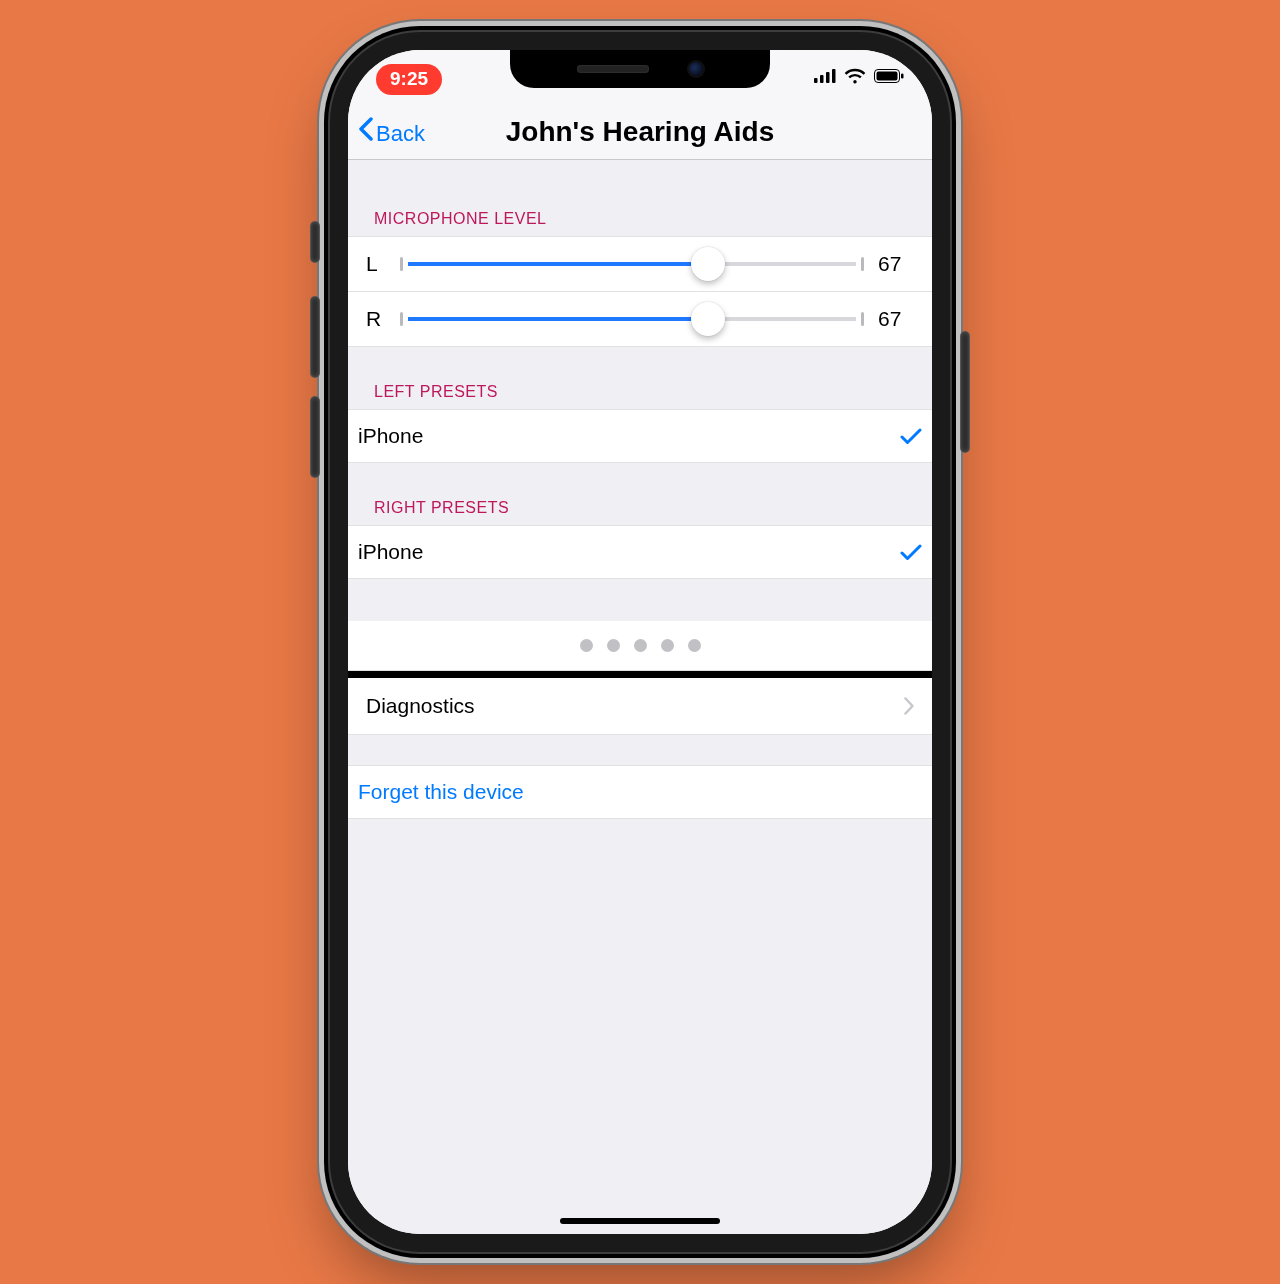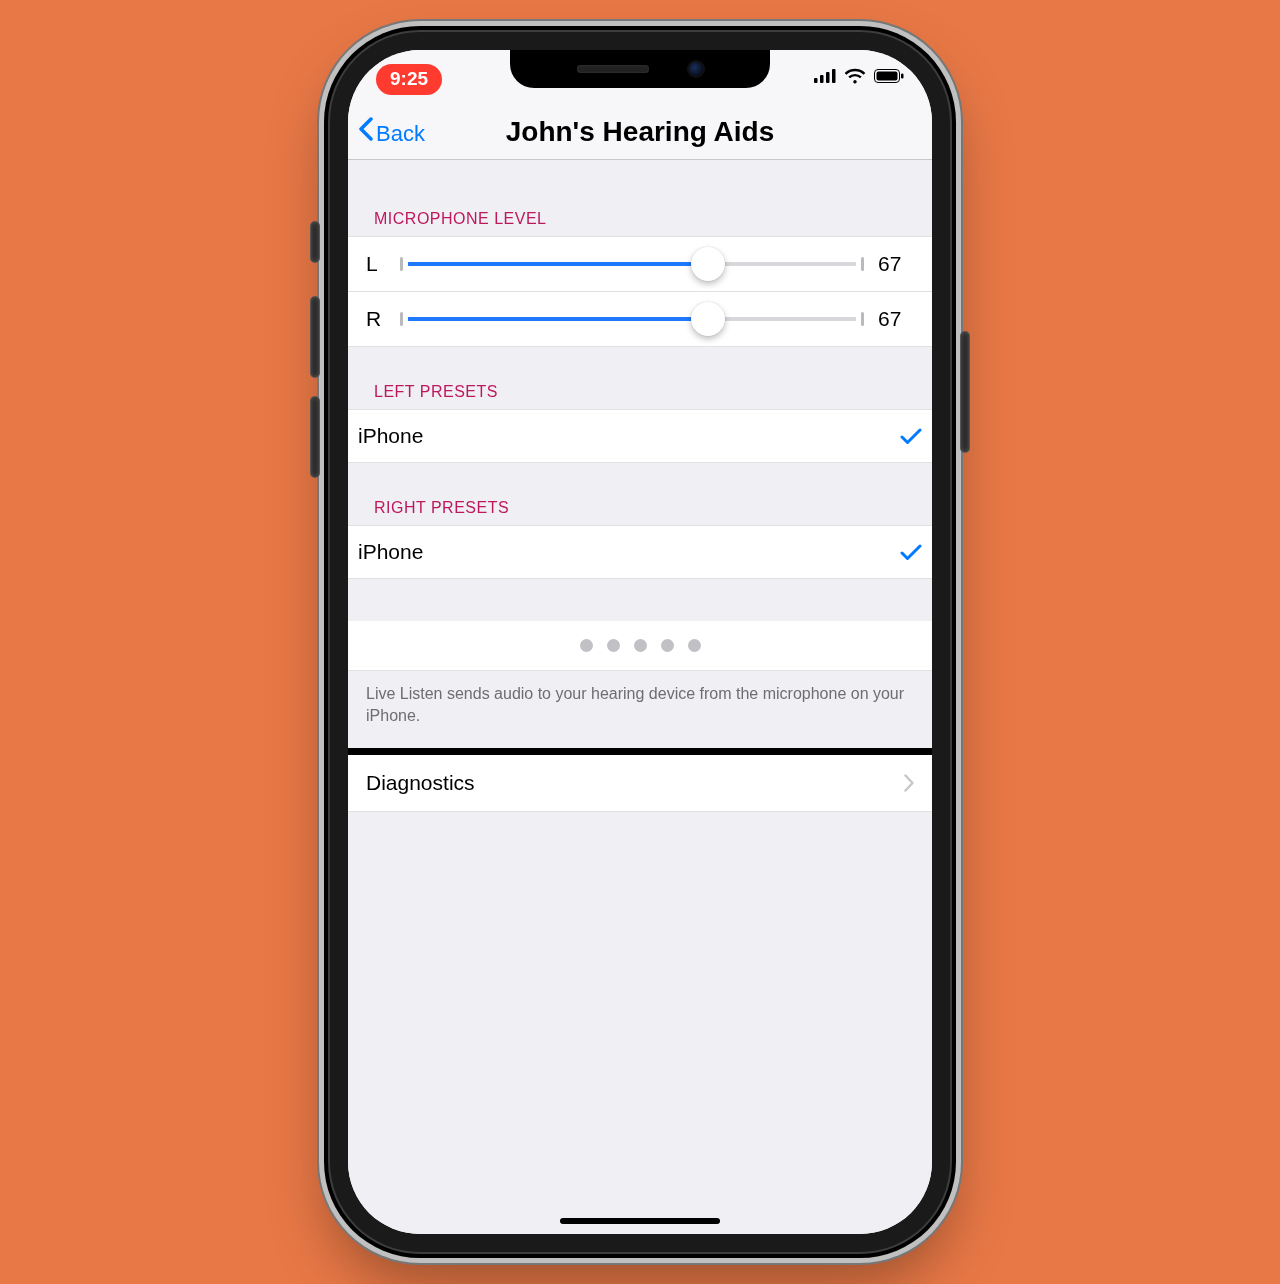--- a/index.html
+++ b/index.html
@@ -353,32 +353,34 @@
 
       <div class="gap"></div>
 
       <div class="dots">
         <span class="dot"></span>
         <span class="dot"></span>
         <span class="dot"></span>
         <span class="dot"></span>
         <span class="dot"></span>
       </div>
-      <div class="footer-text">Live Listen sends audio to your hearing device from the microphone on your iPhone.</div>
 
       <div class="disclosure-cell">
         <span>Diagnostics</span>
         <span class="chevron">
           <svg width="10" height="18" viewBox="0 0 10 18">
               <polyline points="1.5,1.5 8.5,9 1.5,16.5" fill="none" stroke="currentColor" stroke-width="2.5" stroke-linecap="round" stroke-linejoin="round"></polyline>
             </svg>
         </span>
       </div>
 
       <div class="gap sm"></div>
 
+      <div class="action-cell">
+        <span>Forget this device</span>
+      </div>
 
       <div class="gap"></div>
     </div>
 
     <div class="home-bar"></div>
   </div>
 </div>
 
 </body></html>

